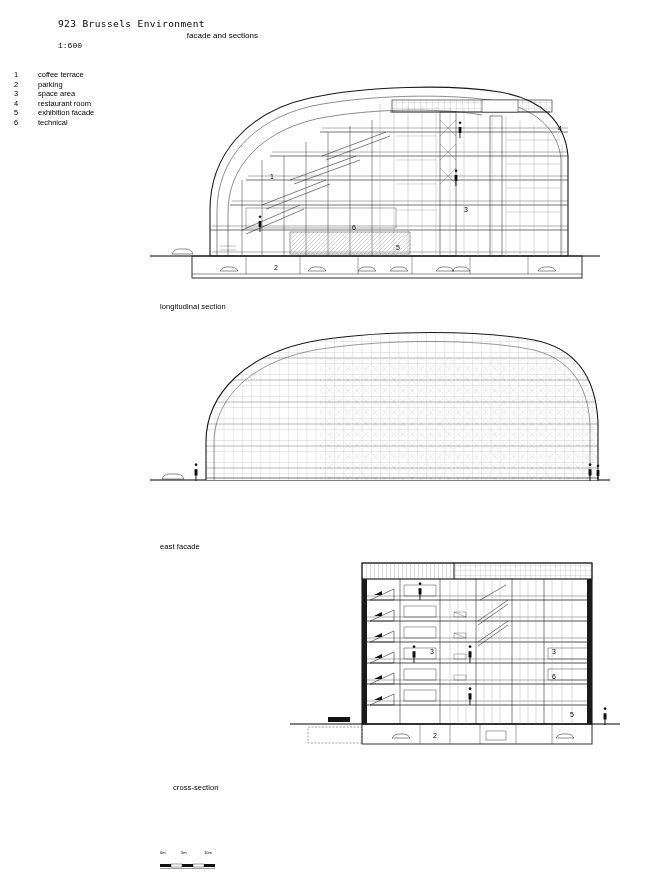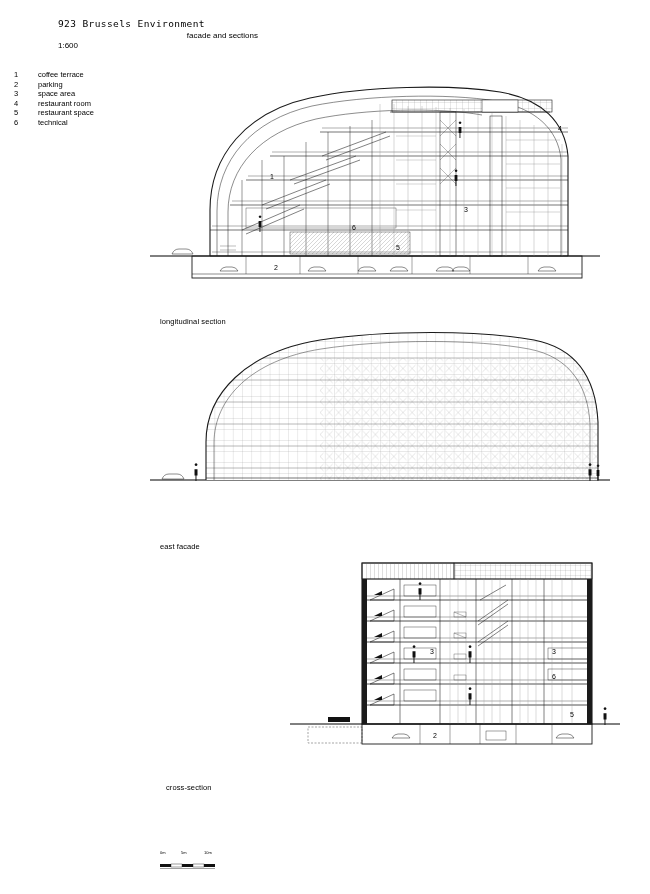--- a/index.html
+++ b/index.html
@@ -39,20 +39,21 @@
   }
   .proj-sub {
     font-size: 8px;
     line-height: 10px;
     margin-top: 1px;
     text-align: right;
   }
   .proj-scale {
     font-size: 8px;
     line-height: 10px;
+    font-family: Liberation Mono, monospace;
   }
 
   
   .legend {
     position: absolute;
     left: 14px;
     top: 70px;
     width: 190px;
     font-size: 7.5px;
     line-height: 9.6px;
@@ -67,23 +68,23 @@
   .legend-label {
     flex: 1 1 auto;
   }
 
   
   .caption {
     position: absolute;
     font-size: 7.5px;
     letter-spacing: 0.1px;
   }
-  #cap-long { left: 160px; top: 317px; }
+  #cap-long { left: 160px; top: 302px; }
   #cap-east { left: 160px; top: 542px; text-align: center; }
-  #cap-cross { left: 166px; top: 783px; }
+  #cap-cross { left: 173px; top: 783px; }
 
   
   .drawing {
     position: absolute;
   }
   .drawing svg { display: block; }
 
   
   .scalebar {
     position: absolute;
@@ -128,21 +129,21 @@
     <div class="legend-row">
       <div class="legend-num">3</div>
       <div class="legend-label">space area</div>
     </div>
     <div class="legend-row">
       <div class="legend-num">4</div>
       <div class="legend-label">restaurant room</div>
     </div>
     <div class="legend-row">
       <div class="legend-num">5</div>
-      <div class="legend-label">restaurant space</div>
+      <div class="legend-label">exhibition facade</div>
     </div>
     <div class="legend-row">
       <div class="legend-num">6</div>
       <div class="legend-label">technical</div>
     </div>
   </div>
 
   <div class="drawing" id="dwg-long" style="left:150px; top:60px;">
     <svg width="450" height="225" viewBox="0 0 450 225" xmlns="http://www.w3.org/2000/svg">
       <defs>

